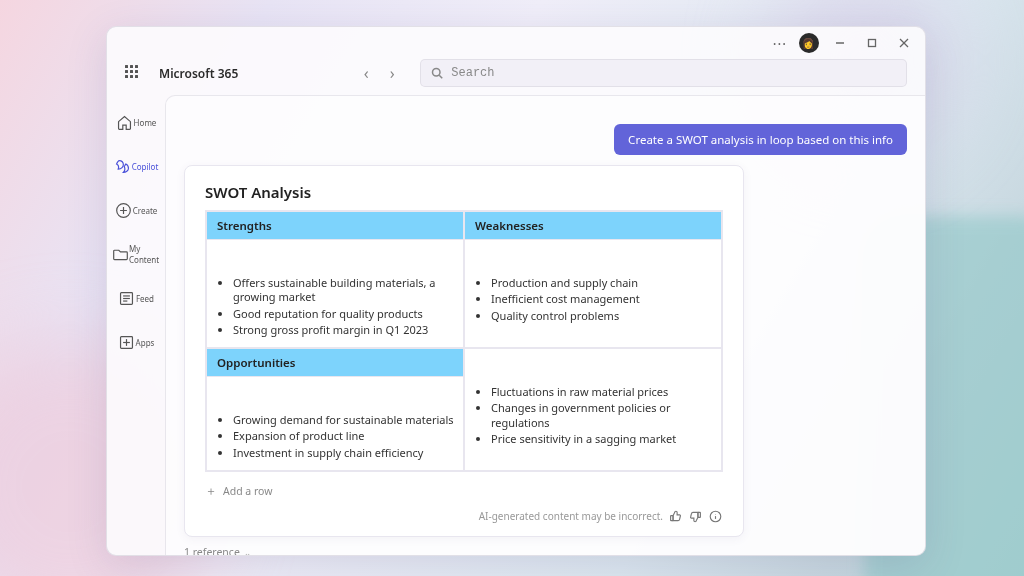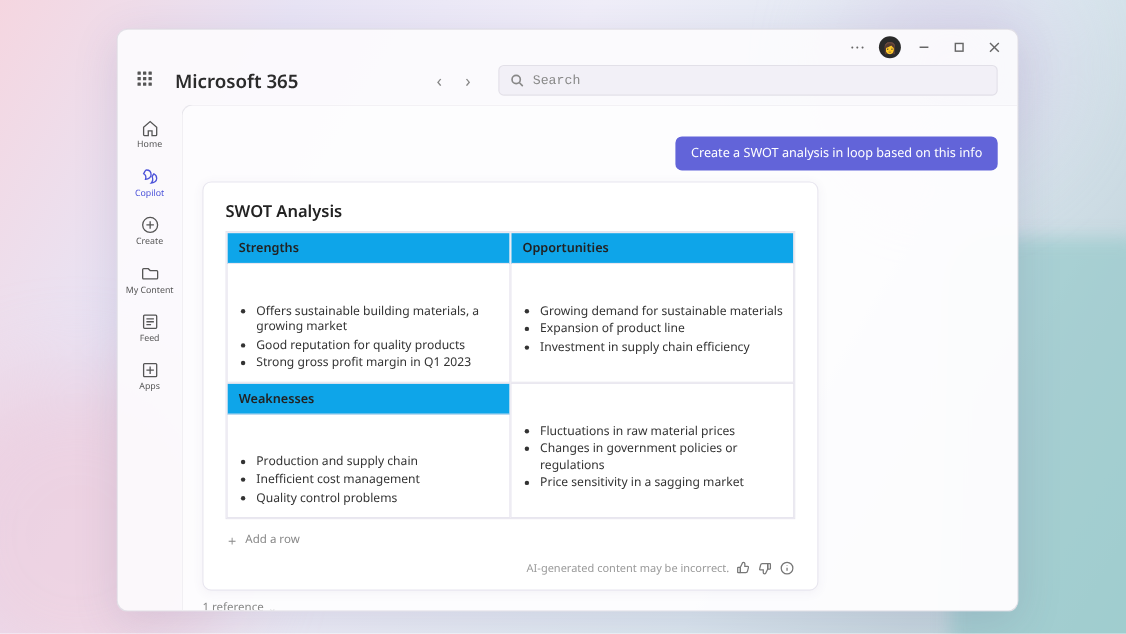--- a/index.html
+++ b/index.html
@@ -38,41 +38,41 @@
   .win-btn svg { width: 10px; height: 10px; stroke: #666; fill: none; stroke-width: 1.3; }
 
   .top-row {
     display: flex; align-items: center;
     padding: 0 18px 8px 18px;
     gap: 18px;
   }
   .waffle { width: 16px; height: 16px; cursor: pointer; position: relative; }
   .waffle-grid { display: grid; grid-template-columns: repeat(3,3px); grid-template-rows: repeat(3,3px); gap: 2px; }
   .waffle-grid span { background: #555; border-radius: 0.5px; }
-  .brand { font-weight: 600; font-size: 17px; color: #2b2b2b; }
+  .brand { font-weight: 600; font-size: 12px; color: #2b2b2b; }
   .nav-arrows { display: flex; gap: 6px; margin-left: 100px; }
   .nav-arrow { width: 20px; height: 20px; display: flex; align-items: center; justify-content: center; color: #888; cursor: pointer; }
   .searchbar {
     flex: 1; height: 28px; border-radius: 5px;
     background: rgba(240,238,245,0.8);
     border: 1px solid rgba(200,198,210,0.4);
     display: flex; align-items: center; gap: 8px; padding: 0 10px;
     font-size: 12px; color: #888; font-family: Liberation Mono, monospace;
   }
   .searchbar svg { width: 12px; height: 12px; stroke: #888; fill: none; stroke-width: 2; }
 
   .body-row { flex: 1; display: flex; overflow: hidden; }
 
   .rail {
     width: 58px;
     display: flex; flex-direction: column; align-items: center;
     padding-top: 6px; gap: 2px;
   }
   .rail-item {
-    width: 48px; height: 42px; display: flex; flex-direction: column; align-items: center; justify-content: center;
+    width: 48px; height: 42px; display: flex; flex-direction: row; align-items: center; justify-content: center;
     gap: 0px; font-size: 8px; color: #555; border-radius: 6px; cursor: pointer;
   }
   .rail-item.active { color: #4b52d9; }
   .rail-item.active .rail-icon svg { stroke: #4b52d9; }
   .rail-icon { width: 18px; height: 18px; display:flex; align-items:center; justify-content:center; }
   .rail-icon svg { width: 17px; height: 17px; stroke: #555; fill: none; stroke-width: 1.4; }
 
   .main {
     flex: 1;
     border-radius: 10px 0 0 0;
@@ -94,21 +94,21 @@
     background: #fff; border: 1px solid #e8e6ef; border-radius: 8px;
     padding: 16px 20px 12px 20px; max-width: 560px;
     box-shadow: 0 2px 10px rgba(80,70,120,0.06);
   }
   .card h2 { font-size: 15px; font-weight: 600; margin-bottom: 8px; color: #222; }
   .swot-grid {
     display: grid; grid-template-columns: 1fr 1fr;
     border: 1px solid #e8e6ef; font-size: 11px; color: #333;
   }
   .swot-cell { border: 0.5px solid #e8e6ef; }
-  .swot-head { font-weight: 600; padding: 6px 10px; border-bottom: 1px solid #e8e6ef; font-size: 11.5px; background: #0ea5e9; color:#222; }
+  .swot-head { font-weight: 600; padding: 6px 10px; border-bottom: 1px solid #e8e6ef; font-size: 11.5px; background: #7dd3fc; color:#222; }
   .swot-body { padding: 6px 8px 8px 8px; margin-top: 28px; }
   .swot-body ul { list-style: disc; padding-left: 18px; }
   .swot-body li { margin: 2px 0; line-height: 1.3; }
 
   .add-row { font-size: 10.5px; color: #888; margin-top: 10px; display:flex; align-items:center; gap:6px; cursor:pointer; }
   .add-row span.plus { font-size: 12px; color:#888; }
 
   .card-actions { display: flex; gap: 8px; margin-top: 10px; }
   .pill-btn {
     display: flex; align-items: center; gap: 6px;
@@ -271,36 +271,36 @@
             <div class="swot-head">Strengths</div>
             <div class="swot-body">
                 <ul>
                   <li>Offers sustainable building materials, a growing market</li>
                   <li>Good reputation for quality products</li>
                   <li>Strong gross profit margin in Q1 2023</li>
                 </ul>
               </div>
           </div>
           <div class="swot-cell">
+            <div class="swot-head">Weaknesses</div>
+            <div class="swot-body">
+                <ul>
+                  <li>Production and supply chain</li>
+                  <li>Inefficient cost management</li>
+                  <li>Quality control problems</li>
+                </ul>
+              </div>
+          </div>
+          <div class="swot-cell">
             <div class="swot-head">Opportunities</div>
             <div class="swot-body">
                 <ul>
                   <li>Growing demand for sustainable materials</li>
                   <li>Expansion of product line</li>
                   <li>Investment in supply chain efficiency</li>
-                </ul>
-              </div>
-          </div>
-          <div class="swot-cell">
-            <div class="swot-head">Weaknesses</div>
-            <div class="swot-body">
-                <ul>
-                  <li>Production and supply chain</li>
-                  <li>Inefficient cost management</li>
-                  <li>Quality control problems</li>
                 </ul>
               </div>
           </div>
           <div class="swot-cell">
             <div class="swot-body">
                 <ul>
                   <li>Fluctuations in raw material prices</li>
                   <li>Changes in government policies or regulations</li>
                   <li>Price sensitivity in a sagging market</li>
                 </ul>

